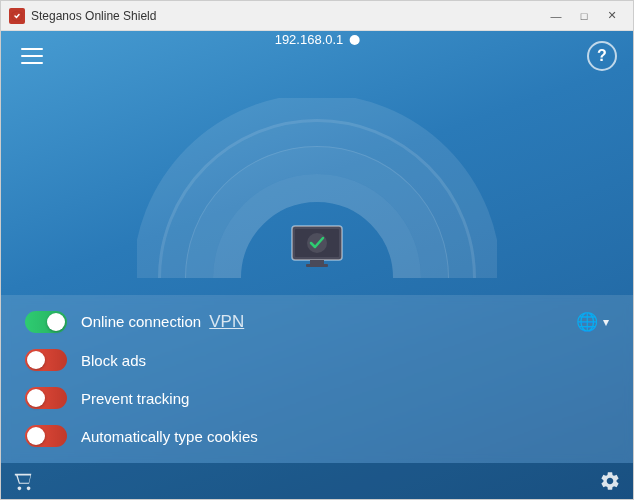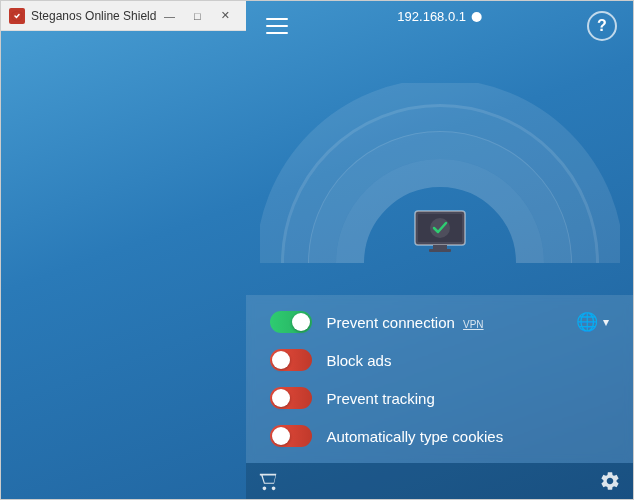--- a/index.html
+++ b/index.html
@@ -9,21 +9,21 @@
       height: 500px;
       font-family: 'Segoe UI', Arial, sans-serif;
       overflow: hidden;
       background: #2e7eb8;
     }
 
     .window {
       width: 634px;
       height: 500px;
       display: flex;
-      flex-direction: row;
+      flex-direction: column;
       background: linear-gradient(160deg, #4a9fd4 0%, #2a7ab8 40%, #1e5f99 100%);
       border: 1px solid #ccc;
       position: relative;
     }
 
     
     .title-bar {
       height: 30px;
       background: #f0f0f0;
       display: flex;
@@ -130,21 +130,21 @@
       display: flex;
       align-items: center;
       justify-content: center;
       position: relative;
       min-height: 180px;
     }
 
     
     .ip-label {
       position: absolute;
-      top: 8px;
+      top: 1px;
       left: 50%;
       transform: translateX(-50%);
       color: white;
       font-size: 13px;
       white-space: nowrap;
       display: flex;
       align-items: center;
       gap: 6px;
     }
 
@@ -178,21 +178,21 @@
       gap: 14px;
     }
 
     .setting-label {
       color: white;
       font-size: 15px;
       flex: 1;
     }
 
     .setting-label .vpn-tag {
-      font-size: 10px;
+      font-size: 17px;
       color: rgba(255,255,255,0.8);
       margin-left: 4px;
       text-transform: uppercase;
       text-decoration: underline;
     }
 
     
     .toggle {
       width: 42px;
       height: 22px;
@@ -333,21 +333,21 @@
       </div>
     </div>
 
     <div class="settings-panel">
 
       <div class="setting-row">
         <div class="toggle on">
           <div class="toggle-knob"></div>
         </div>
         <span class="setting-label">
-          <span>Prevent connection</span>
+          <span>Online connection</span>
           <span class="vpn-tag">VPN</span>
         </span>
         <div class="globe-btn">
           <span style="font-size:18px;">🌐</span>
           <span style="font-size:12px;">▾</span>
         </div>
       </div>
 
       <div class="setting-row">
         <div class="toggle off">

